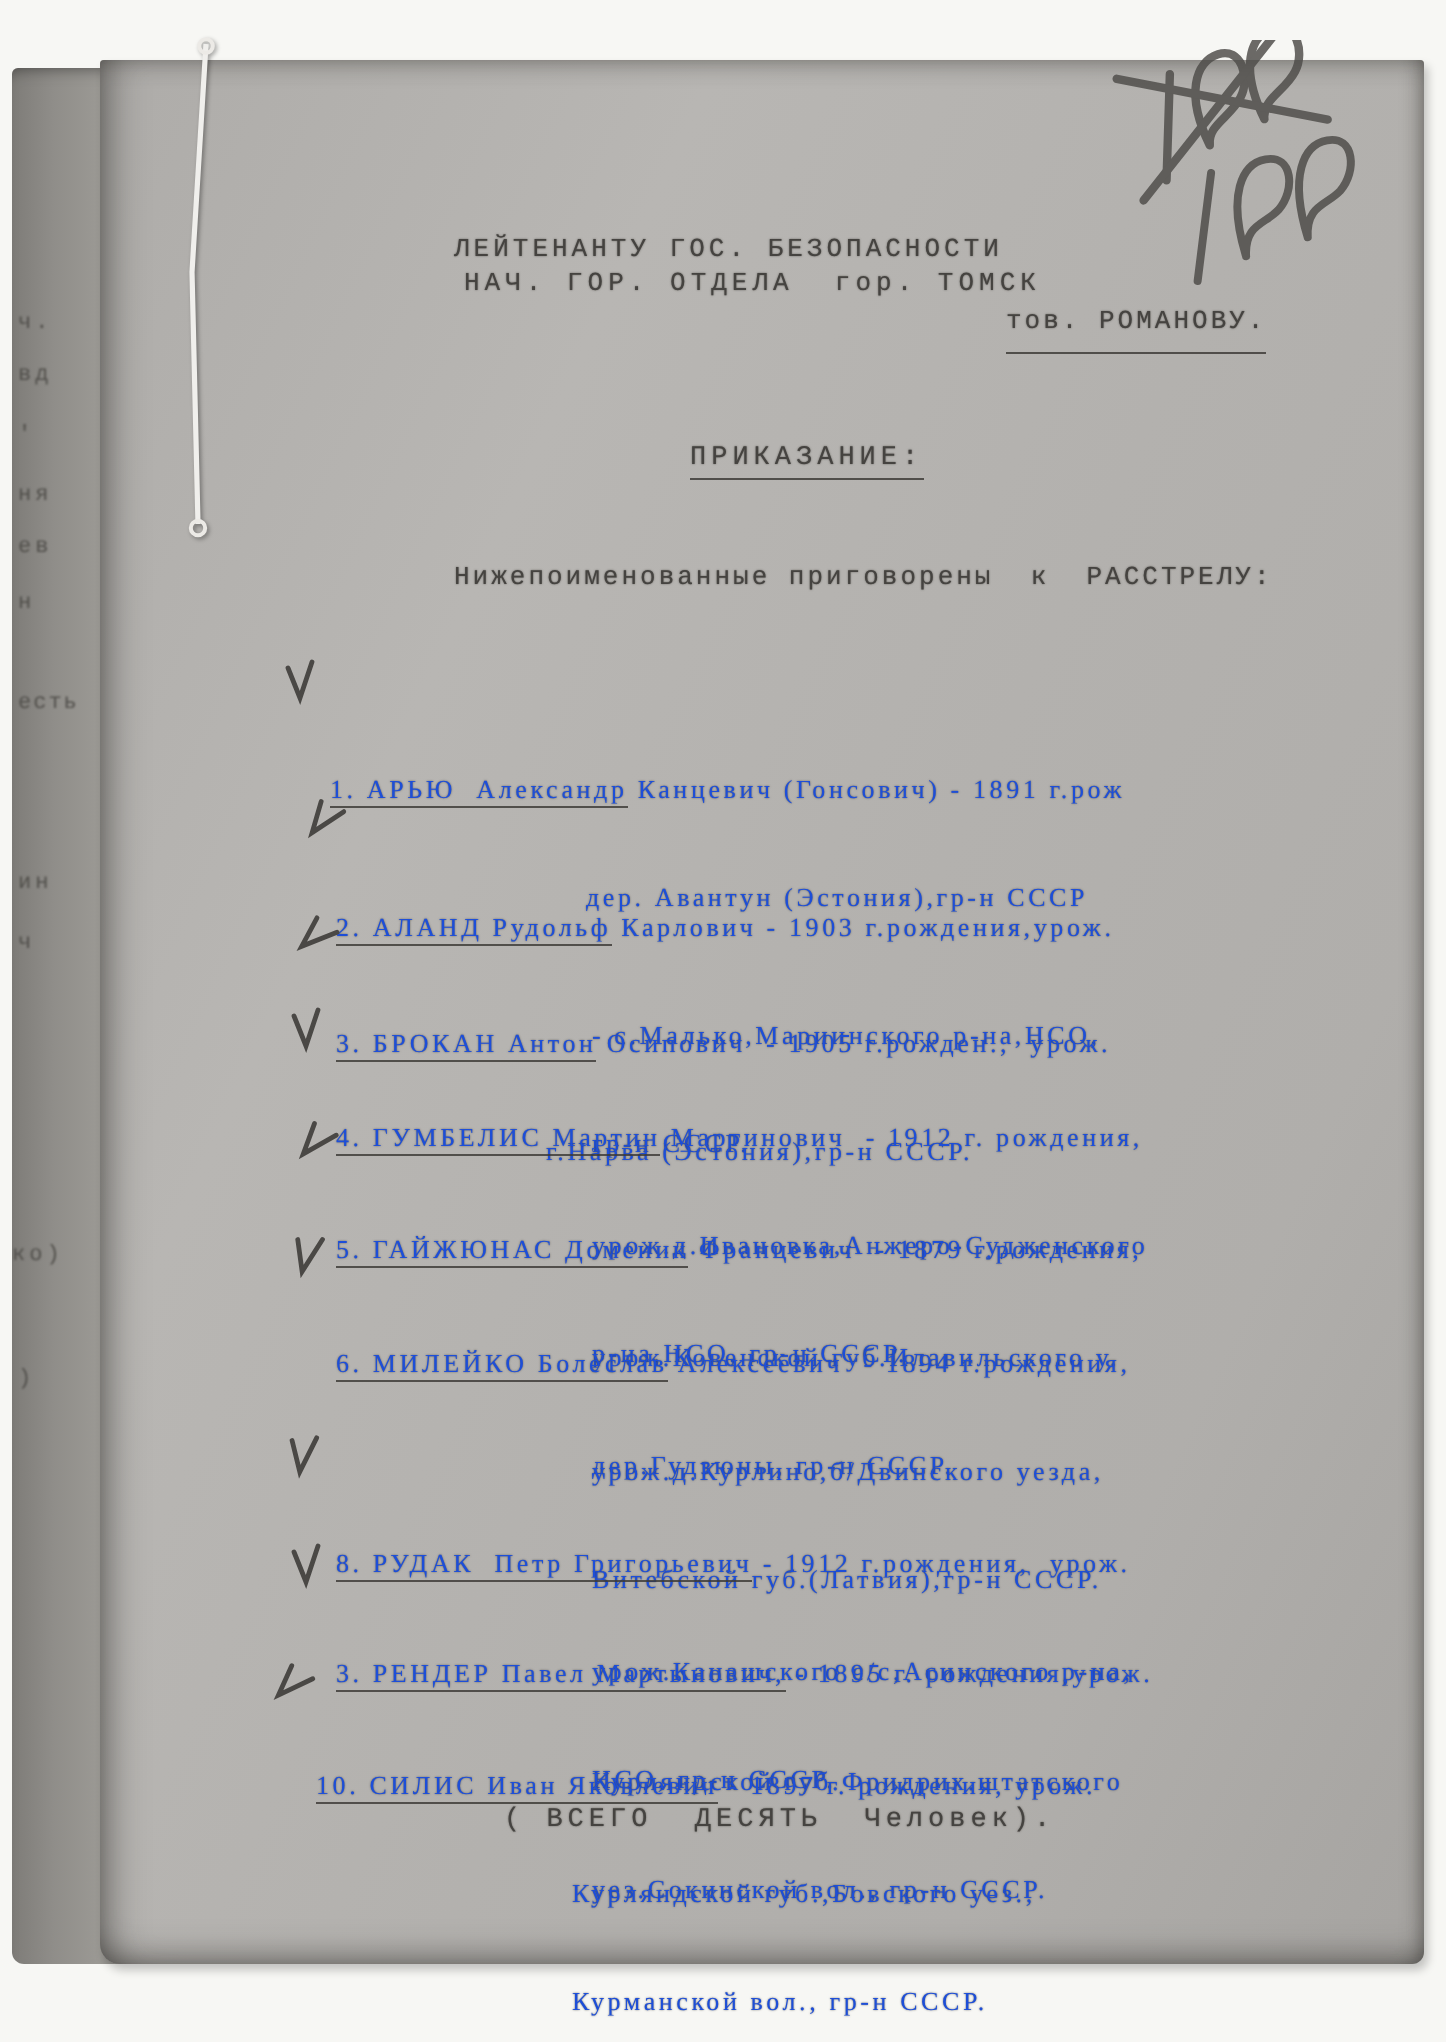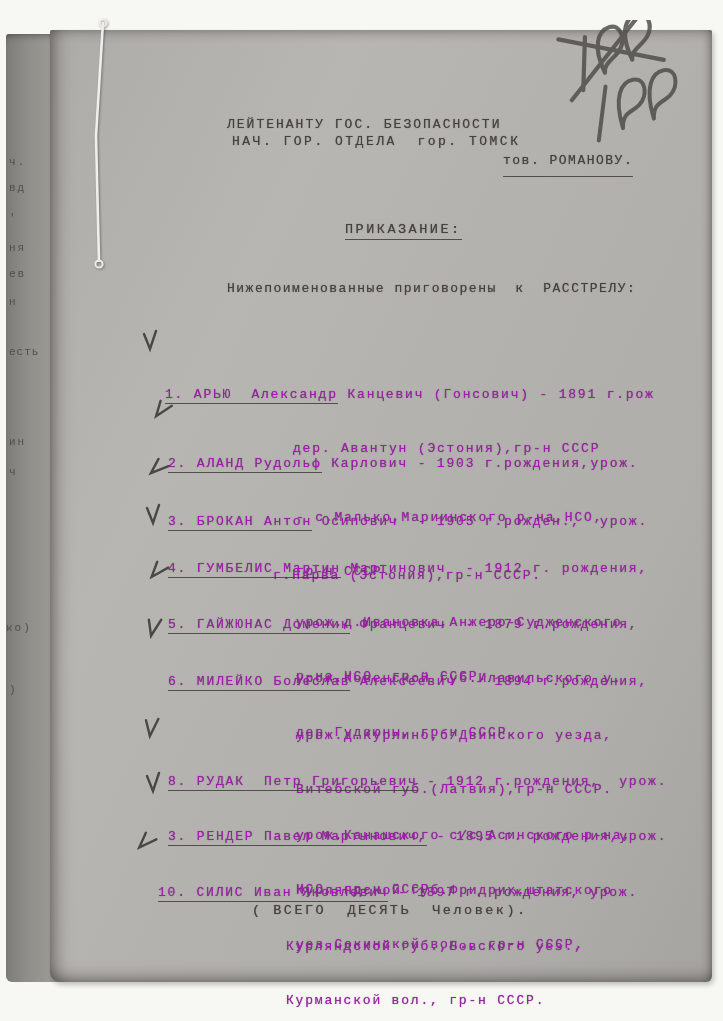--- a/index.html
+++ b/index.html
@@ -51,21 +51,21 @@
   .h1{left:232px;top:86px;font-size:13px;letter-spacing:2.5px;margin-top:48px;}
   .h2{left:227px;top:117px;font-size:13px;letter-spacing:2px;}
   .addr{left:503px;top:153px;font-size:13px;letter-spacing:1.5px;
         border-bottom:1.5px solid rgba(62,60,56,.85);padding-bottom:8px;}
   .title{left:297px;top:222px;font-size:13.5px;letter-spacing:2.5px;
         border-bottom:1.5px solid rgba(62,60,56,.85);padding-bottom:2px;margin-left:48px;}
   .intro{left:227px;top:281px;font-size:13px;letter-spacing:1.5px;}
   .footerline{left:252px;top:903px;font-size:13.5px;letter-spacing:2.5px;}
   .entry{
     position:absolute;font-size:13px;letter-spacing:1.8px;line-height:18px;
-    color:#a21caf;white-space:pre;text-shadow:0 0 1px rgba(70,67,62,.75);filter:blur(.3px);
+    color:#1d4ed8;white-space:pre;text-shadow:0 0 1px rgba(70,67,62,.75);filter:blur(.3px);font-family:Liberation Serif, serif;
   }
   .entry .head{border-bottom:1.6px solid rgba(58,56,52,.82);padding-bottom:1px;}
   .entry .cont{margin-left:128px;}
   .e1{left:165px;top:332px;}
   .e2{left:168px;top:401px;}
   .e3{left:168px;top:459px;}
   .e3 .cont{margin-left:105px;}
   .e4{left:168px;top:506px;}
   .e5{left:168px;top:562px;}
   .e6{left:168px;top:619px;}

